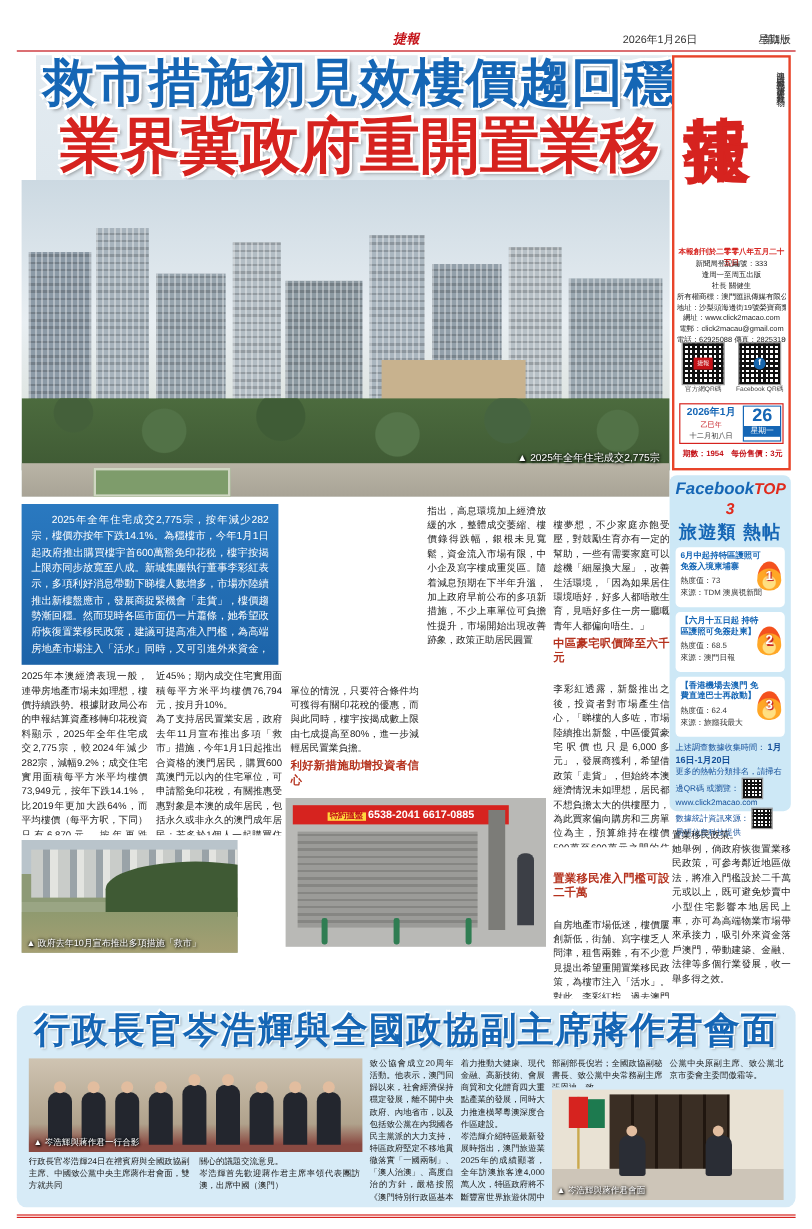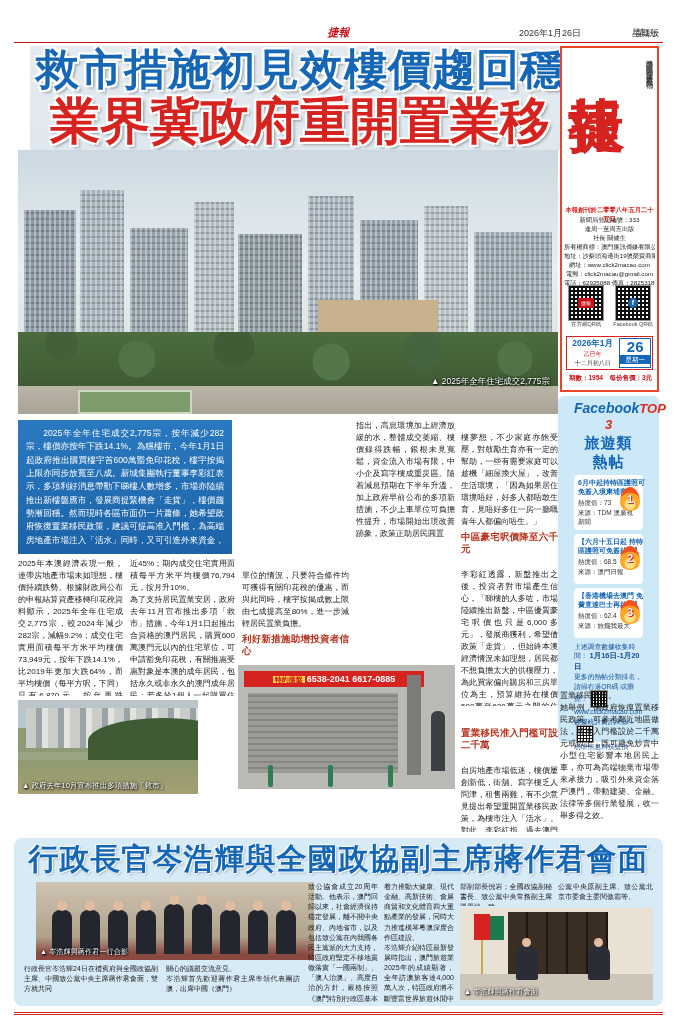--- a/index.html
+++ b/index.html
@@ -66,21 +66,21 @@
   #mh-cal .left{width:52px;text-align:center;padding-top:1px;}
   #mh-cal .month{font-size:8.5px;color:#1566b5;font-weight:bold;}
   #mh-cal .lunar-y{font-size:6px;color:#c41218;}
   #mh-cal .lunar-d{font-size:6px;color:#333;}
   #mh-cal .right{width:32px;border:1.5px solid #1566b5;margin:1px;box-sizing:border-box;text-align:center;}
   #mh-cal .daynum{font-size:15px;font-weight:bold;color:#1566b5;line-height:16px;background:#fff;}
   #mh-cal .dayweek{font-size:6.5px;color:#fff;background:#1566b5;line-height:9px;}
   #mh-issue{position:absolute;left:2px;top:326px;width:93px;text-align:center;font-size:6.5px;color:#c41218;font-weight:bold;}
 
   
-  #top3{top:396px;left:558px;width:101px;height:346px;background:#cde8f6;border-radius:6px;box-sizing:border-box;padding:4px 16px;}
+  #top3{top:396px;left:558px;width:101px;height:280px;background:#cde8f6;border-radius:6px;box-sizing:border-box;padding:4px 5px;}
   #top3 .brandrow{text-align:center;line-height:1;}
   #top3 .brand{color:#1566b5;font-size:14px;font-weight:bold;font-style:italic;}
   #top3 .badge{color:#e02b1d;font-size:13px;font-weight:bold;font-style:italic;}
   #top3 .cat{text-align:center;color:#1566b5;font-size:15px;font-weight:bold;letter-spacing:1px;margin:2px 0 3px;}
   .t3card{position:relative;background:#fff;border-radius:4px;padding:3px 4px;margin-bottom:4px;min-height:44px;}
   .t3title{color:#1566b5;font-size:7px;font-weight:bold;line-height:1.35;width:70px;}
   .t3heat{font-size:6.5px;color:#333;margin-top:2px;}
   .t3src{font-size:6.5px;color:#333;margin-top:1px;}
   .flame{position:absolute;right:3px;top:12px;width:20px;height:24px;border-radius:50% 50% 45% 45%/65% 65% 35% 35%;
     background:radial-gradient(circle at 50% 72%,#ffe082 0 5px,#ffa726 6px 11px,#f4511e 12px);}
@@ -129,21 +129,21 @@
   #shop .pillar{position:absolute;right:34px;top:10px;width:14px;height:100px;background:#7c7c78;}
   #shop .person{position:absolute;right:10px;top:46px;width:14px;height:60px;border-radius:6px 6px 0 0;background:#3c3f46;}
   #shop .bollard{position:absolute;bottom:2px;width:5px;height:22px;background:#2f7d52;border-radius:2px;}
   #shop .cap{height:14px;font-size:7.2px;color:#222;padding-top:2px;}
 
   
   #bottom{top:838px;left:14px;width:649px;height:168px;background:#d7ebf7;border-radius:8px;}
   #bottom .bh{padding-top:4px;text-align:center;font-size:30px;font-weight:bold;color:#1566b5;letter-spacing:1px;line-height:1.1;
     text-shadow:1px 1px 0 #fff,-1px -1px 0 #fff,2px 2px 2px rgba(0,0,0,.2);}
   .bp{position:absolute;font-size:7px;line-height:1.45;text-align:justify;color:#1a1a1a;white-space:pre-line;overflow:hidden;}
-  #grp{position:absolute;left:10px;top:44px;width:278px;height:78px;overflow:hidden;background:linear-gradient(#cfc4b2,#b0a28c 70%,#8a4a42 92%);margin-left:12px;}
+  #grp{position:absolute;left:10px;top:44px;width:278px;height:78px;overflow:hidden;background:linear-gradient(#cfc4b2,#b0a28c 70%,#8a4a42 92%);}
   .fig{position:absolute;bottom:6px;width:20px;height:44px;border-radius:8px 8px 0 0;background:#23262e;}
   .fig::before{content:"";position:absolute;left:5px;top:-9px;width:10px;height:10px;border-radius:50%;background:#e2bd9f;}
   #grp .cap, #meet .cap{position:absolute;left:4px;bottom:3px;color:#fff;font-size:7.2px;text-shadow:0 0 3px #000,1px 1px 2px #000;}
   #meet{position:absolute;left:446px;top:70px;width:193px;height:92px;overflow:hidden;background:linear-gradient(#e9e2d4 0 72%,#cdc5b8 72%);}
   #meet .screen{position:absolute;left:48px;top:4px;width:100px;height:62px;background:
     repeating-linear-gradient(90deg,#3a2e24 0 18px,#20160f 18px 20px);}
   #meet .flag-cn{position:absolute;left:14px;top:6px;width:16px;height:26px;background:#d6231f;}
   #meet .flag-mo{position:absolute;left:30px;top:8px;width:14px;height:24px;background:#1d7a4f;}
   #meet .pole{position:absolute;left:21px;top:6px;width:2px;height:60px;background:#caa94e;}
   #meet .man{position:absolute;width:22px;height:34px;border-radius:8px 8px 2px 2px;background:#2a2d35;}

